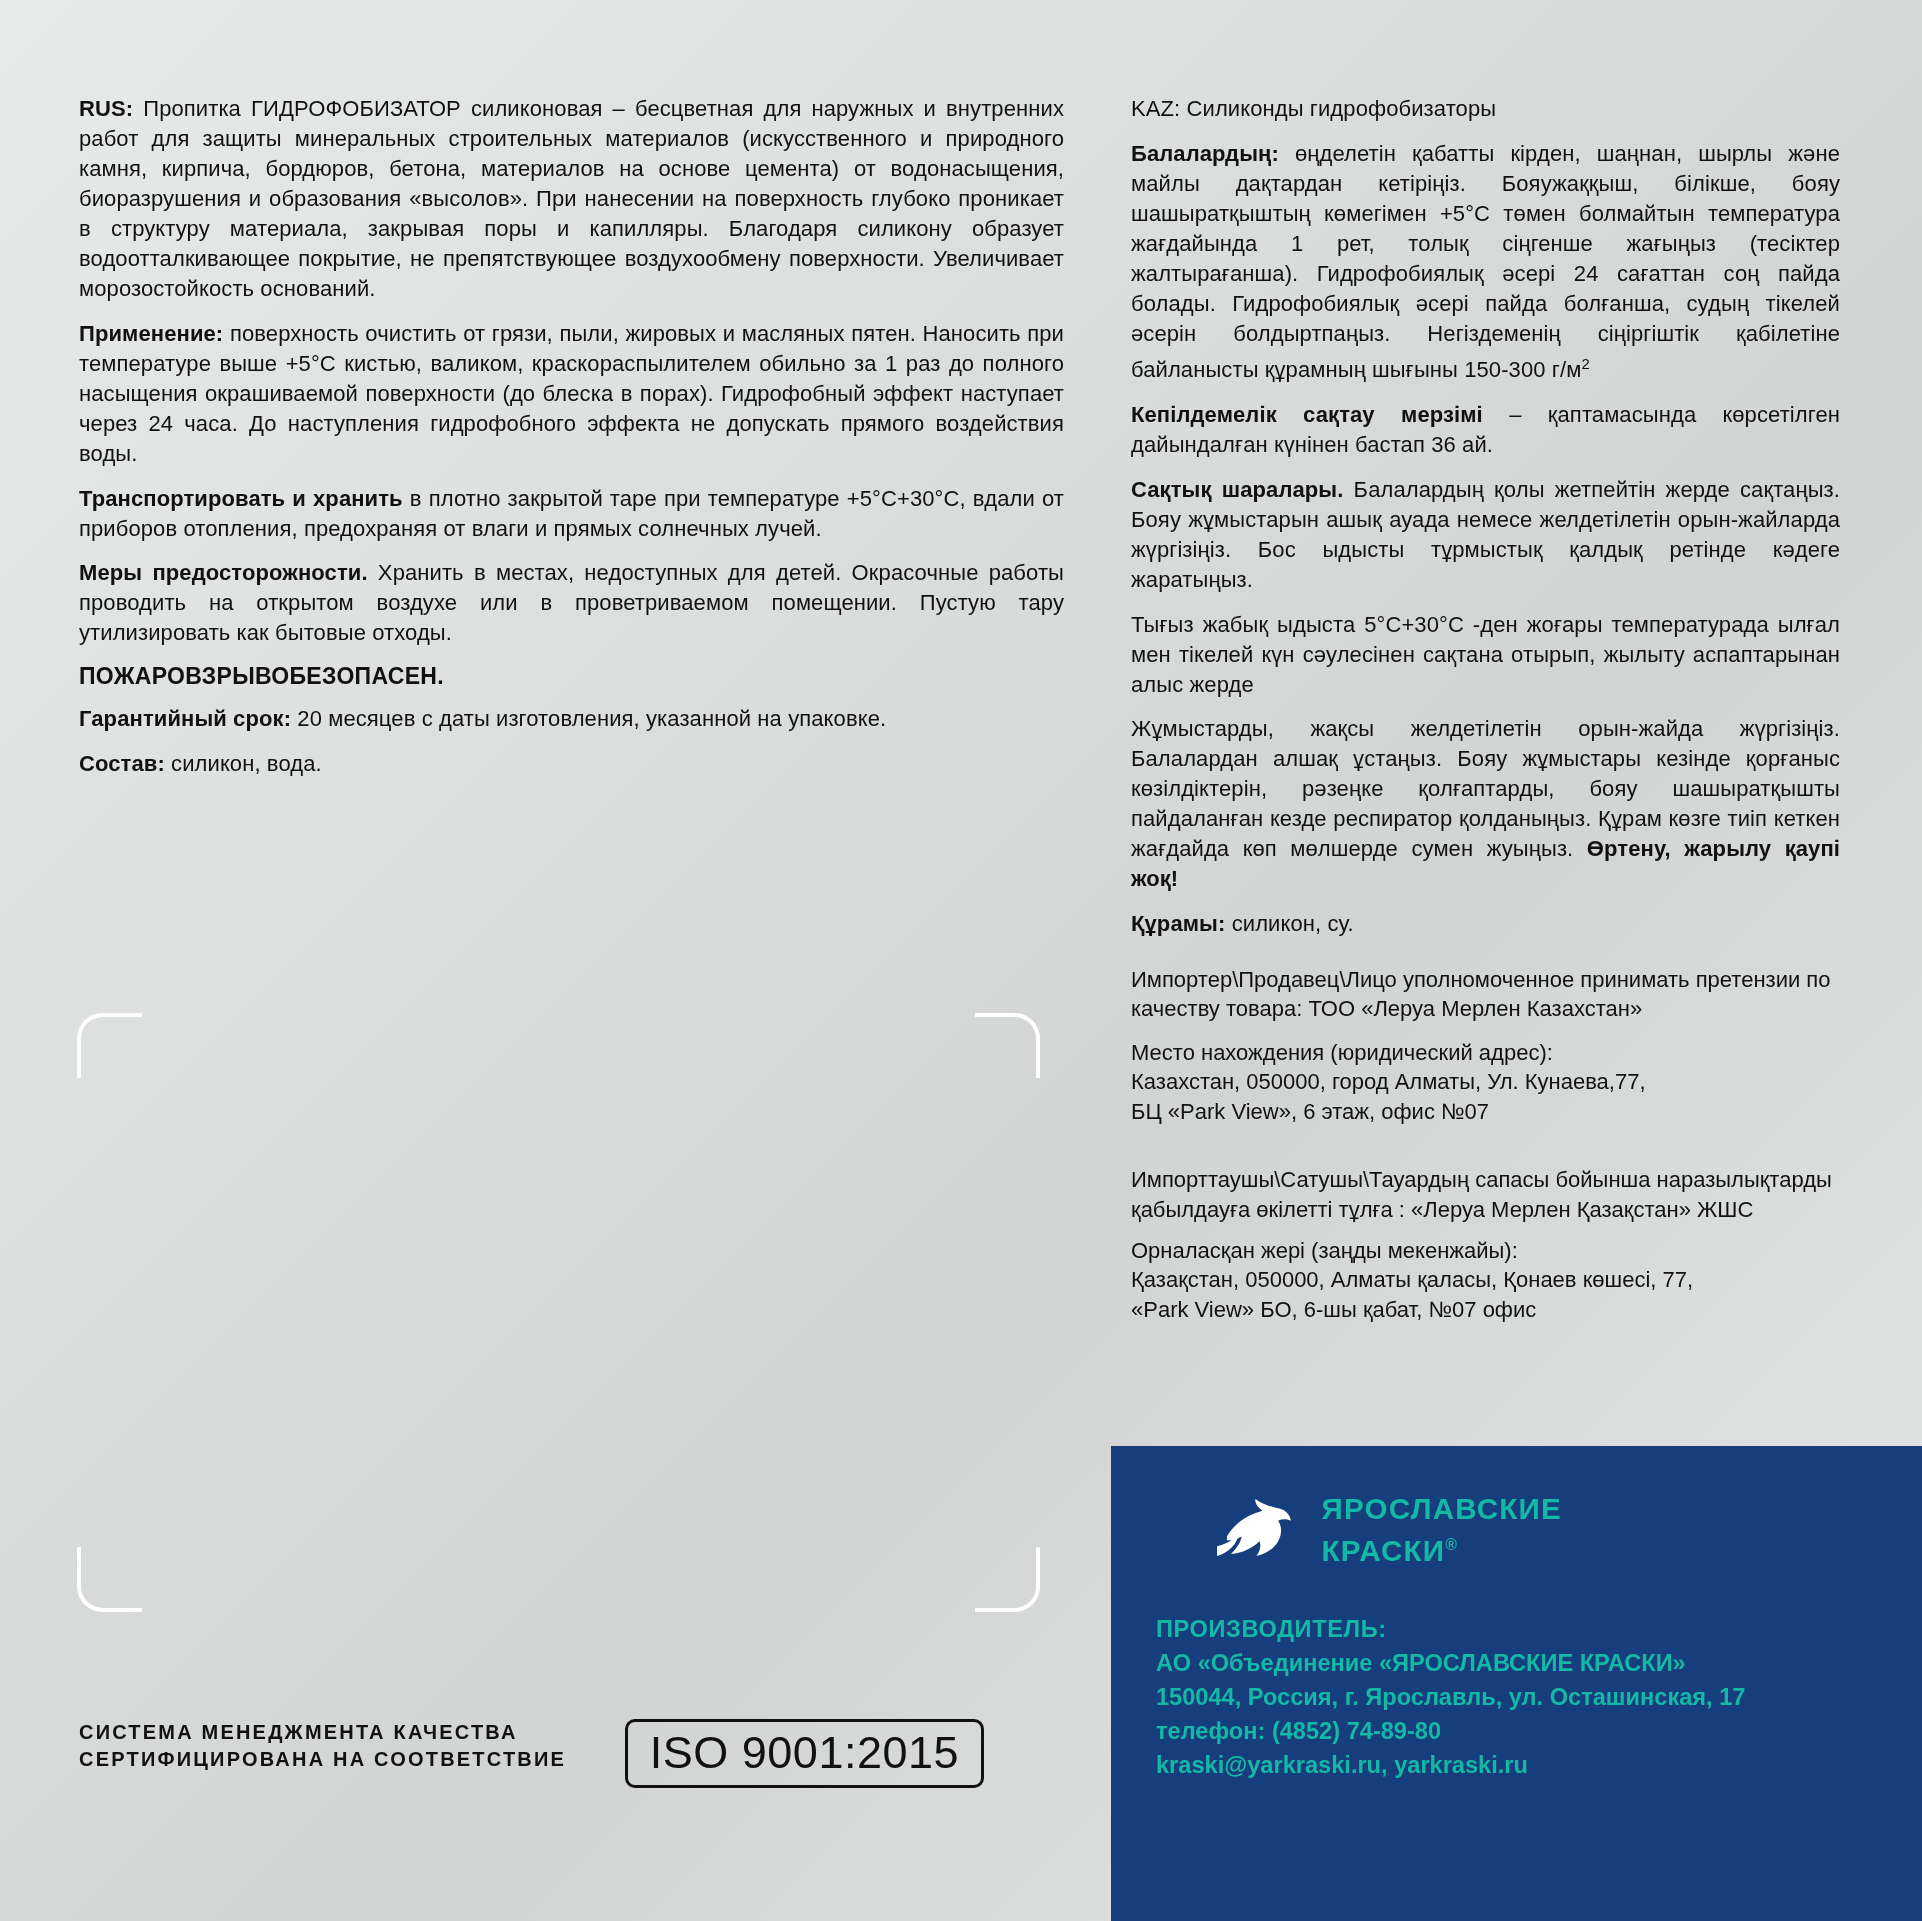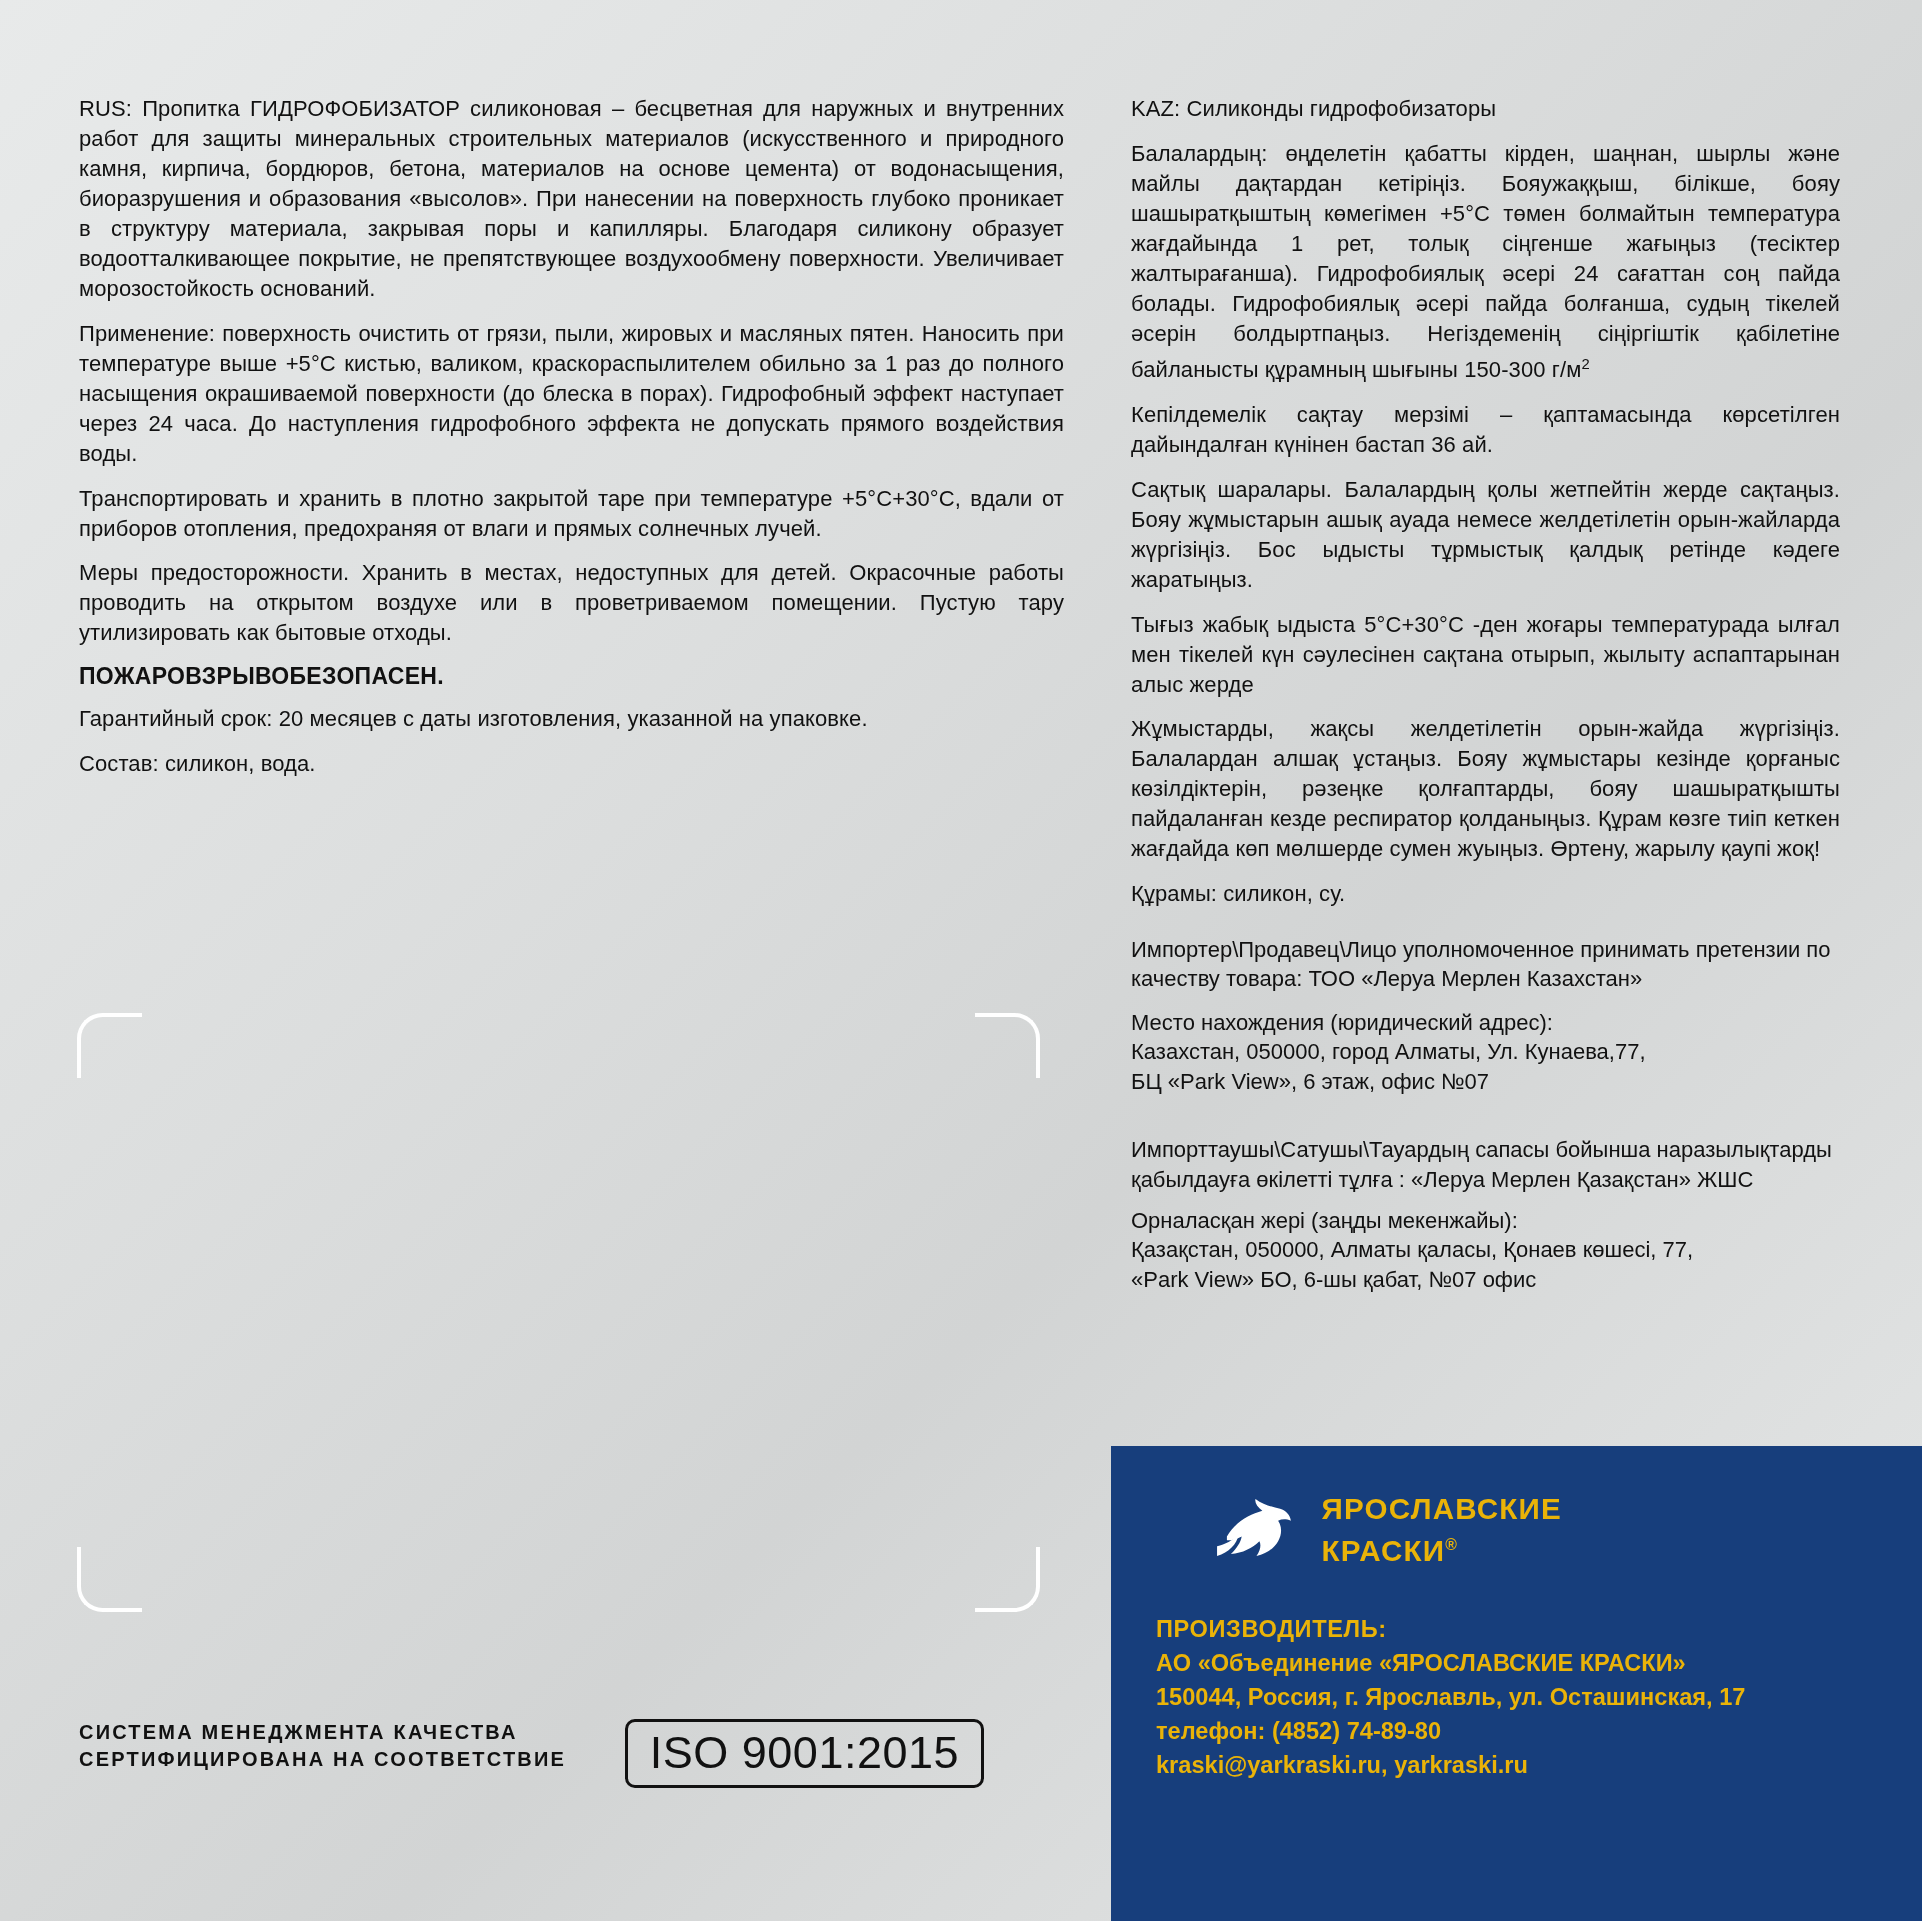--- a/index.html
+++ b/index.html
@@ -38,21 +38,21 @@
   
   .para {
     font-size: 22px;
     line-height: 30px;
     text-align: justify;
     margin: 0 0 14.8px 0;
     letter-spacing: 0.1px;
   }
   .para:last-child { margin-bottom: 0; }
   .para b, .lead {
-    font-weight: normal;
+    font-weight: bold;
   }
 
   .heading-strong {
     font-size: 23px;
     font-weight: bold;
     letter-spacing: 0.3px;
     margin: 0 0 13.8px 0;
   }
 
   .blockline {
@@ -110,21 +110,21 @@
   }
 
   
   .mfr-box {
     position: absolute;
     left: 1111px;
     top: 1446px;
     width: 812px;
     height: 476px;
     background: #173e7c;
-    color: #eab308;
+    color: #14b8a6;
     box-sizing: border-box;
     padding: 45px 39px 29.6px 45px;
   }
   .brand-row {
     display: flex;
     align-items: center;
     gap: 29.6px;
     margin-left: 59px;
     margin-bottom: 43px;
   }

